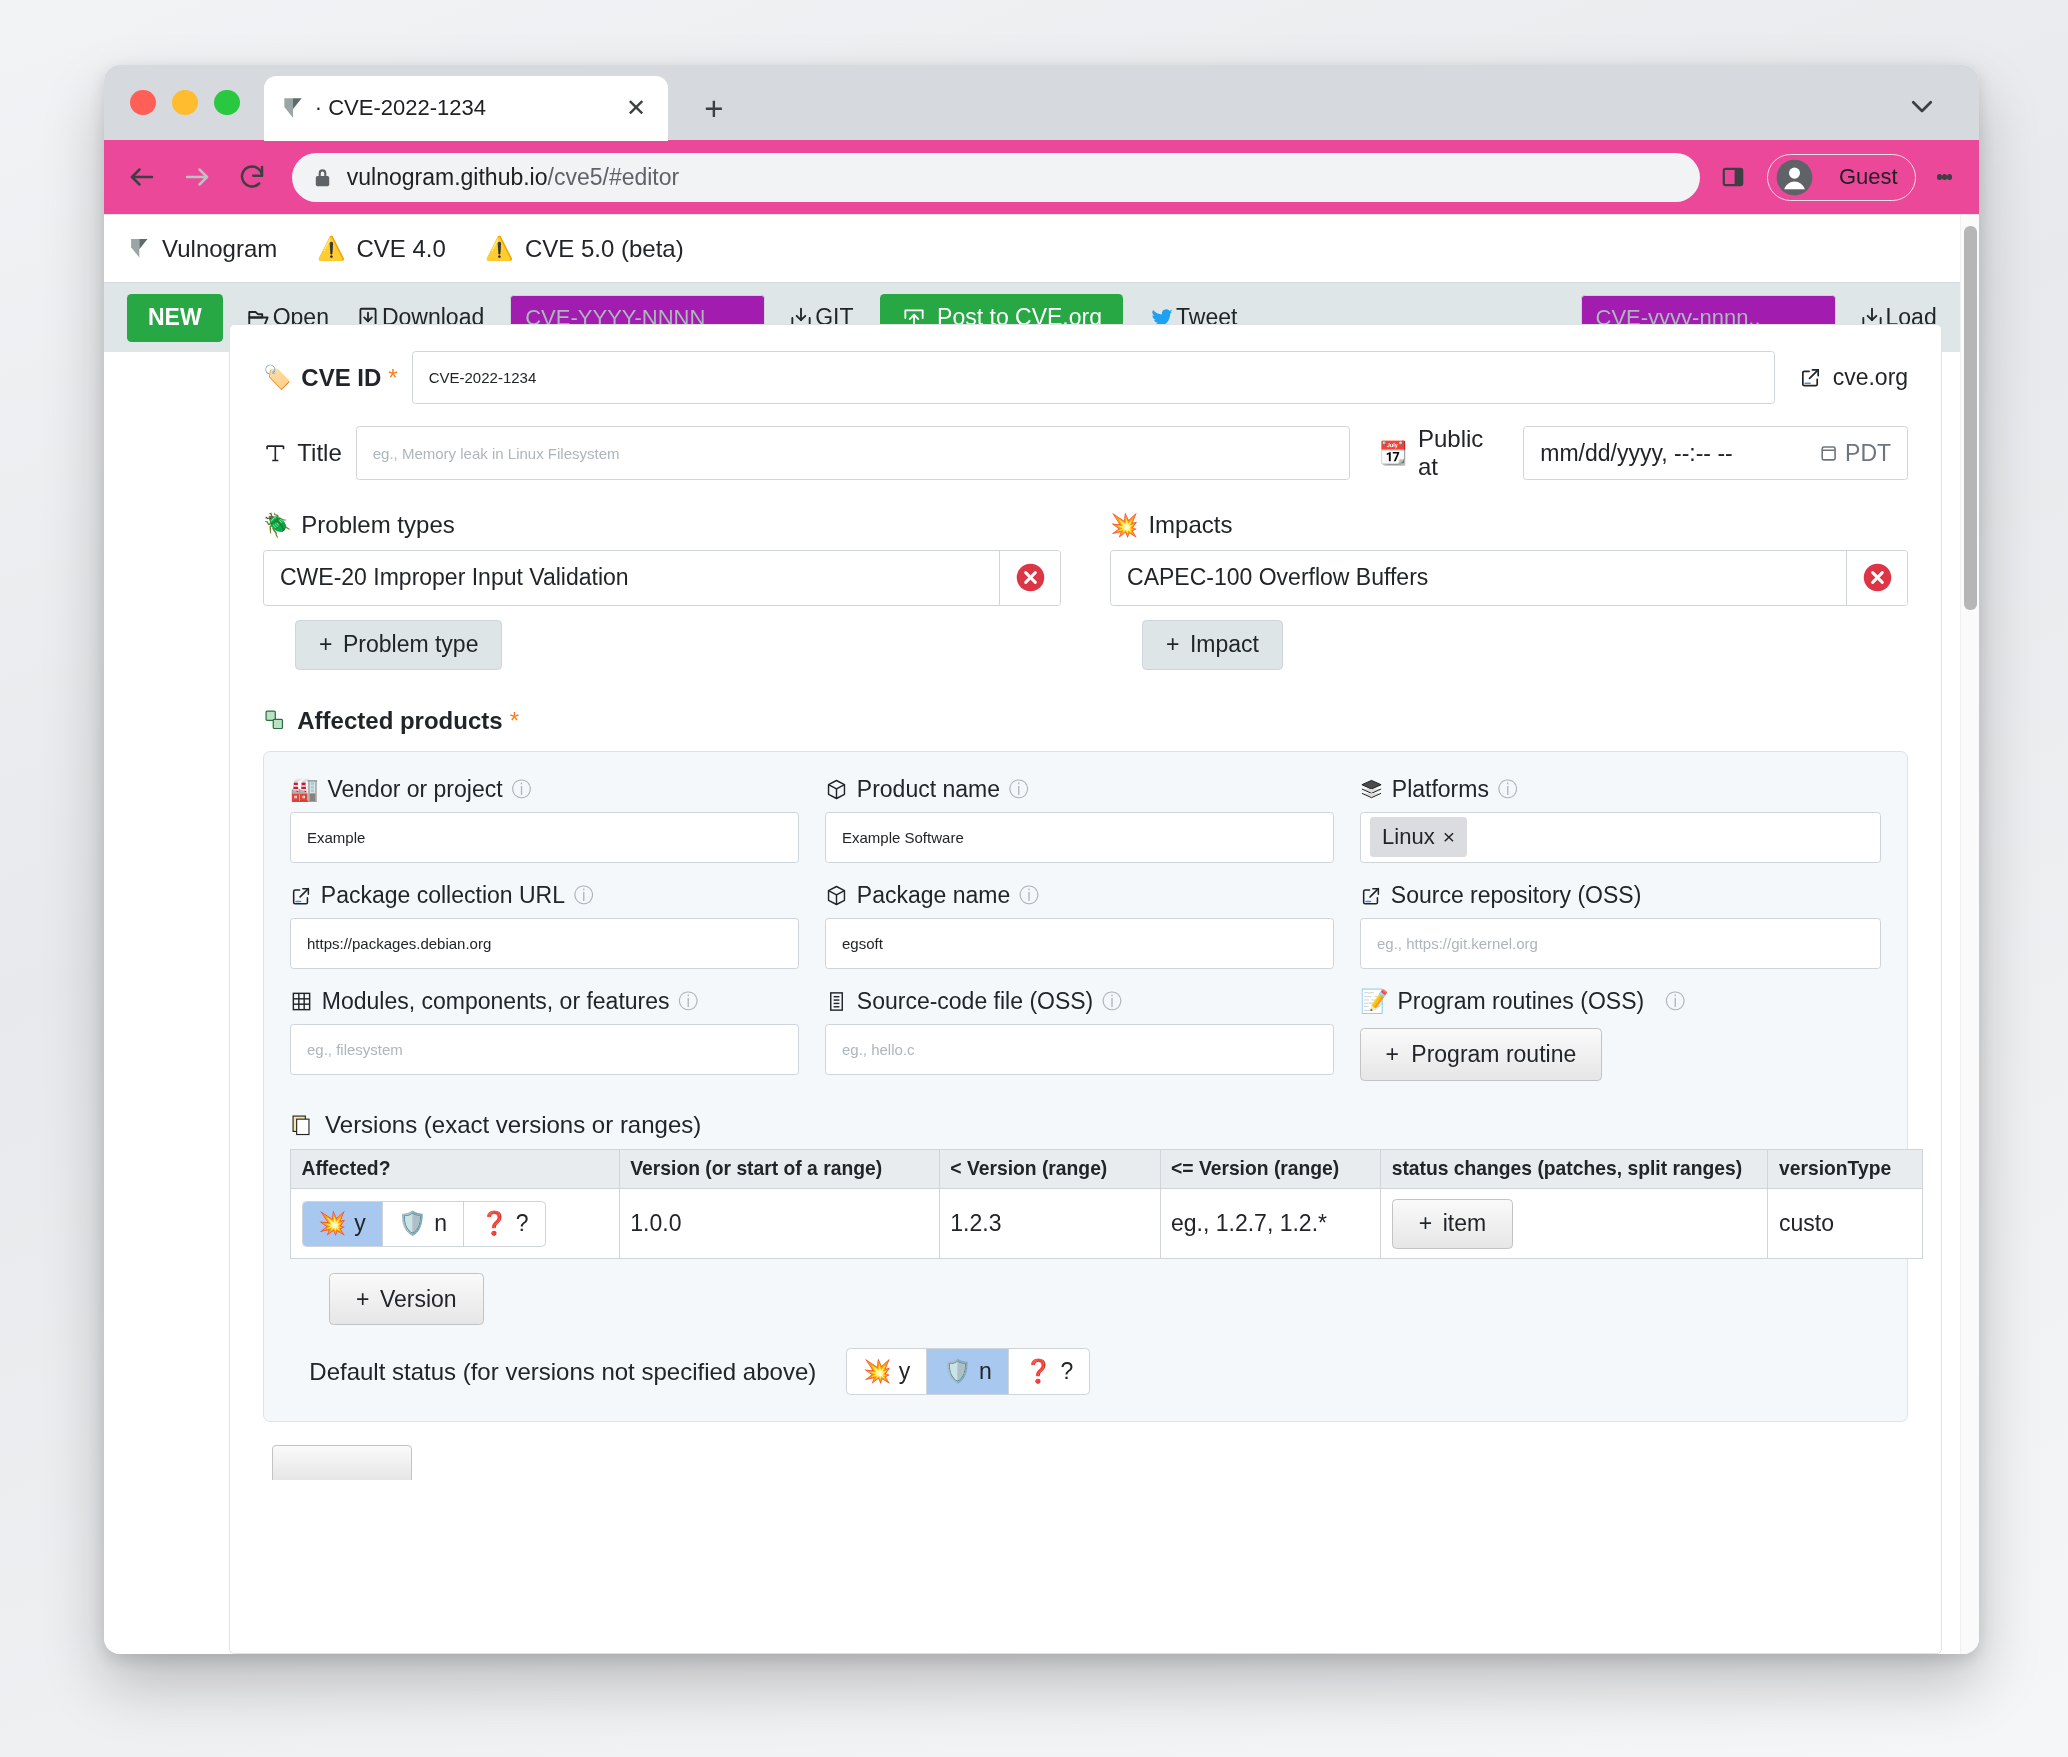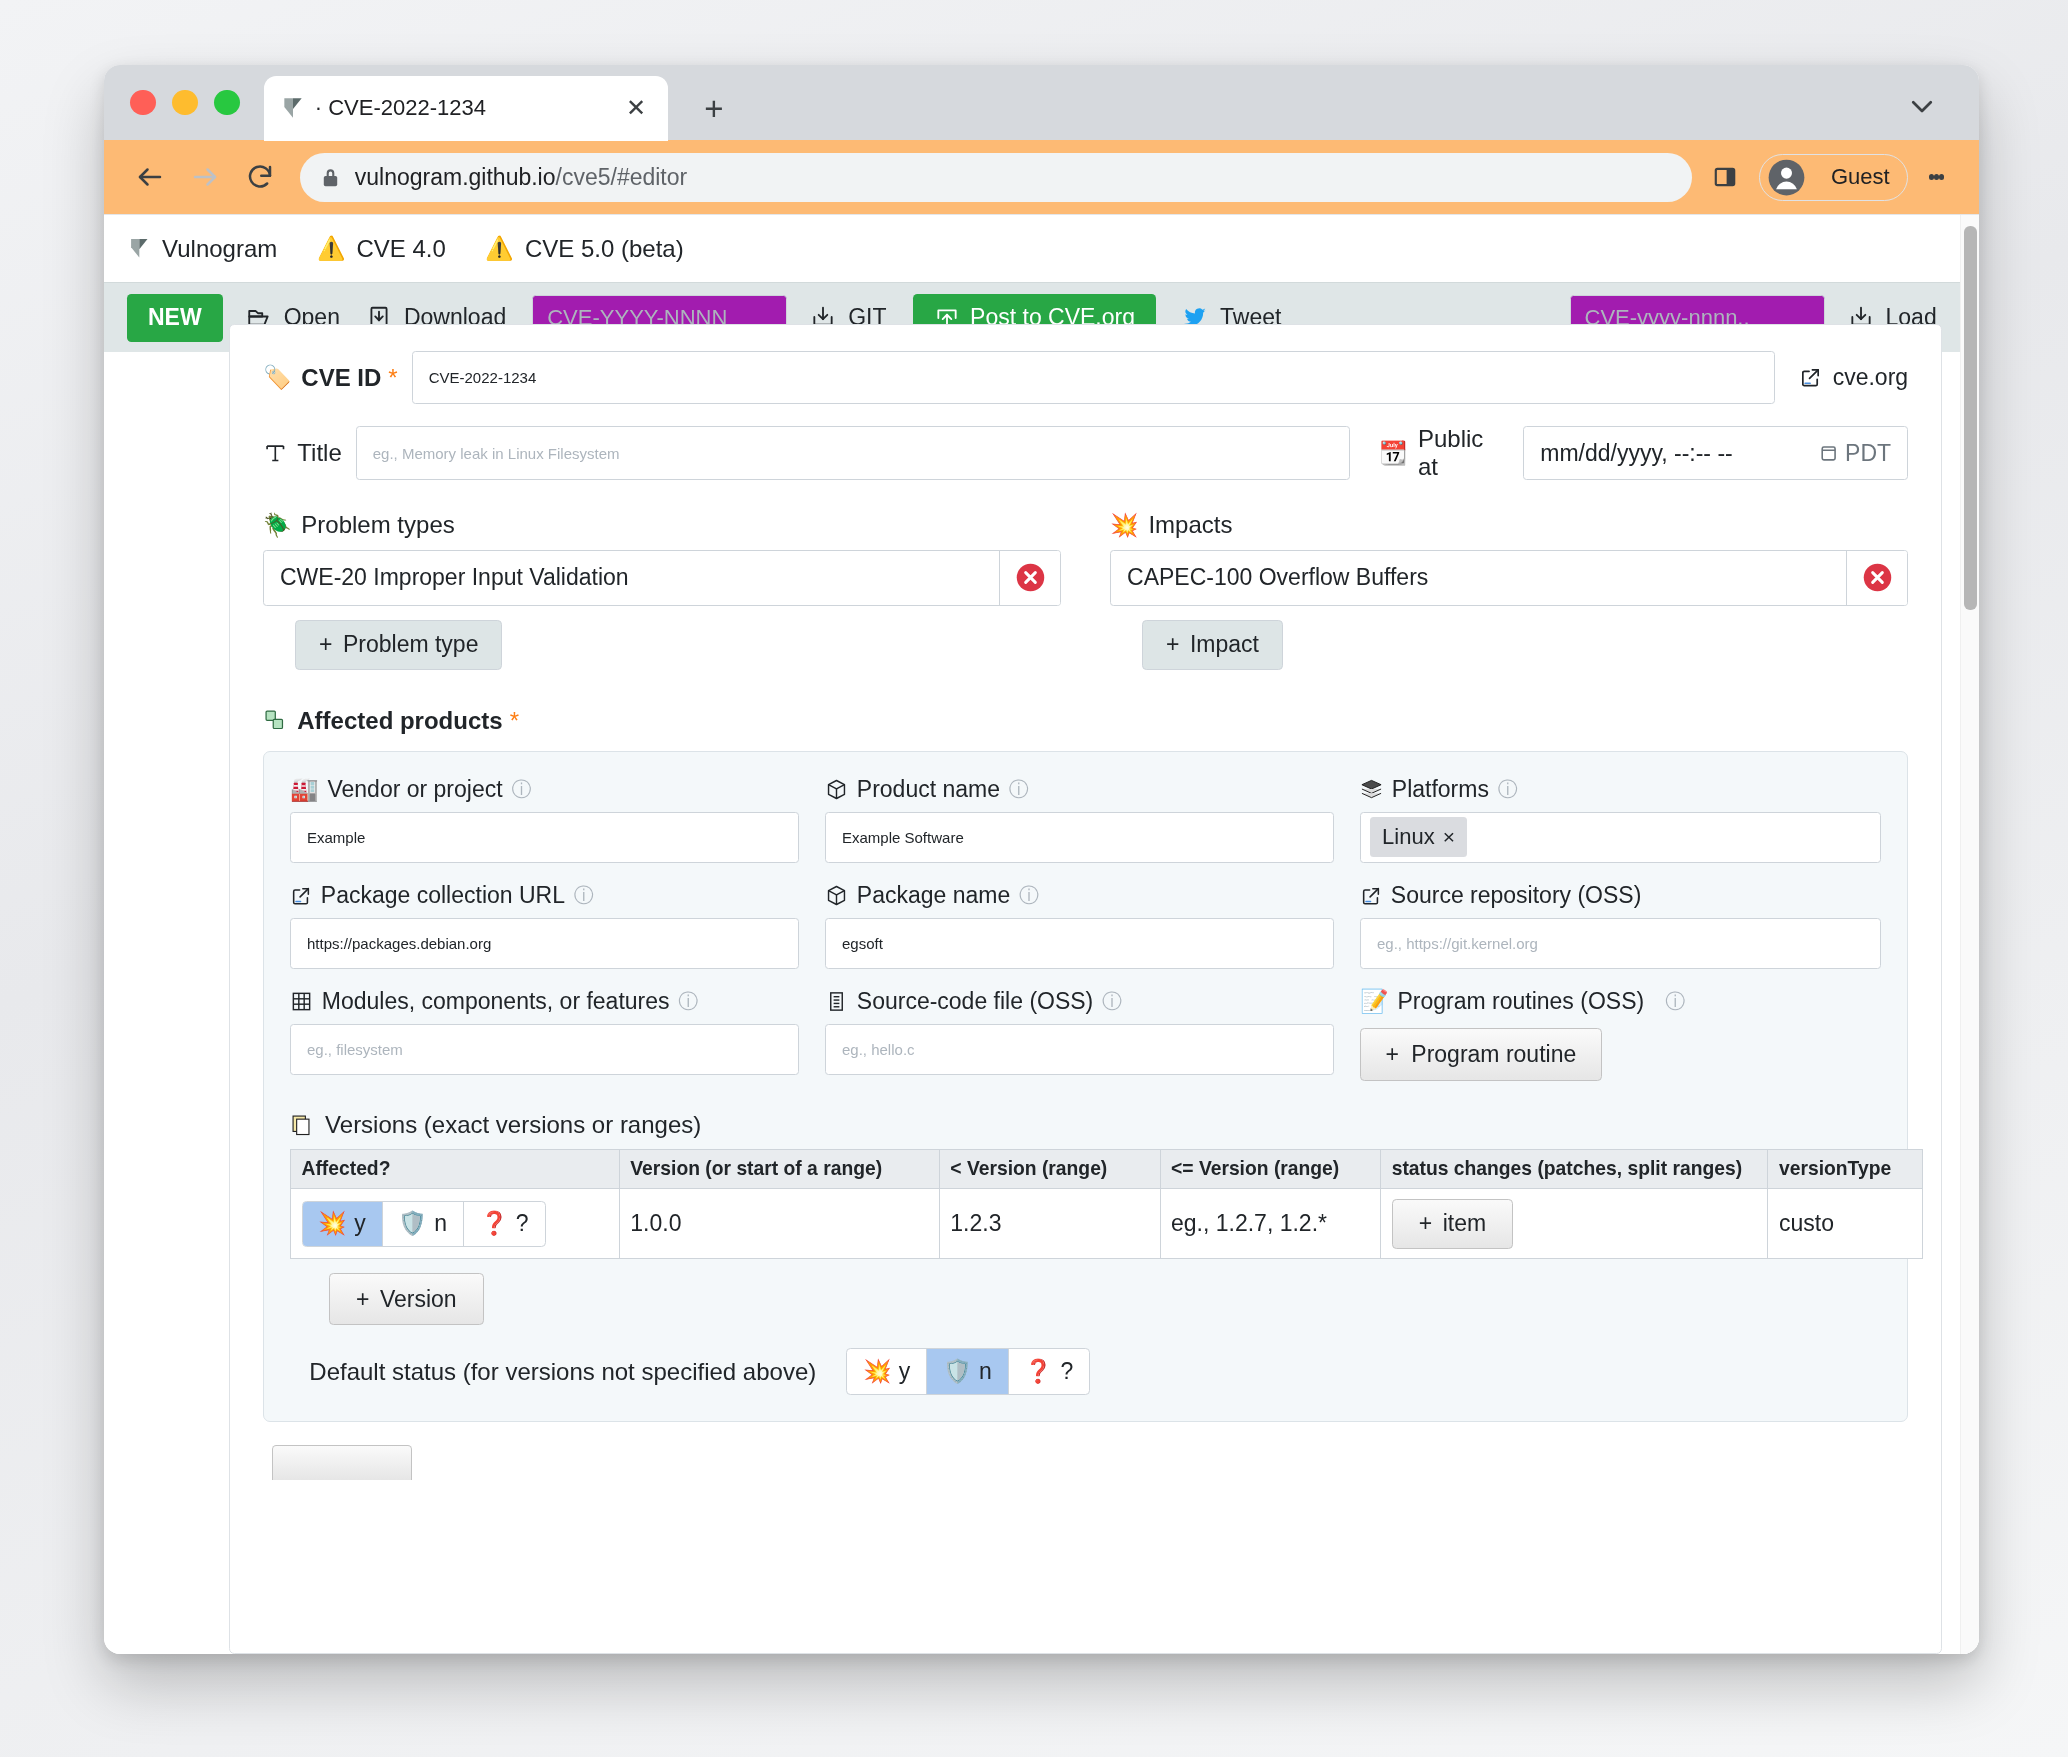--- a/index.html
+++ b/index.html
@@ -68,23 +68,23 @@
   }
   .tabstrip-chevron {
     position:absolute; right: 42px; top: 26px;
     width: 30px; height: 30px;
     display:flex;align-items:center;justify-content:center;
   }
 
   
   .omnirow {
     height: 75px;
-    background: #fdba74;
+    background: #ec4899;
     display: flex; align-items: center;
-    padding: 0 23px;
+    padding: 0 15px;
     flex: 0 0 auto;
     border-bottom: 0.9px solid #e4e6e9;
   }
   .navbtn {
     width: 46px; height: 46px; margin-right: 8.8px;
     display:flex;align-items:center;justify-content:center;
     color:#3c4043;
   }
   .navbtn.fwd { color:#bdc1c6; }
   .omnibox {
@@ -140,21 +140,21 @@
     display:flex; align-items:center;
     padding: 0 23px; gap: 0;
     border-top: 0.9px solid #d2dadb;
   }
   .btn-new {
     background: #28a745; color:#fff;
     font-size: 23px; font-weight: 600;
     padding: 10.5px 21px; border-radius: 4.4px;
     margin-right: 23px;
   }
-  .tb-item { display:flex;align-items:flex-start;gap:12px; font-size:23px;color:#212529; margin-right: 26px; }
+  .tb-item { display:flex;align-items:flex-end;gap:1px; font-size:23px;color:#212529; margin-right: 26px; }
   .tb-input {
     width: 255px; height: 46px; background:#a21caf;
     border: 0.9px solid #ced4da; border-radius: 3.5px;
     display:flex;align-items:center; padding: 0 14px;
     font-size:22px; color:#adb5bd; margin-right: 23px;
   }
   .btn-post {
     background:#28a745; color:#fff; font-size:23px;
     display:flex;align-items:center;gap:10.5px;
     padding: 10.5px 21px; border-radius:4.4px; margin-right: 26px;

